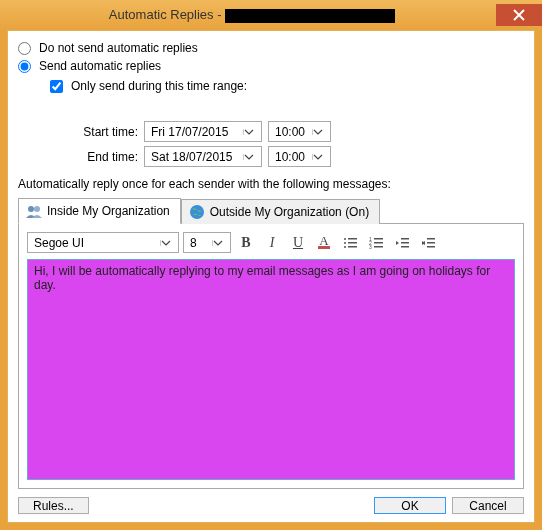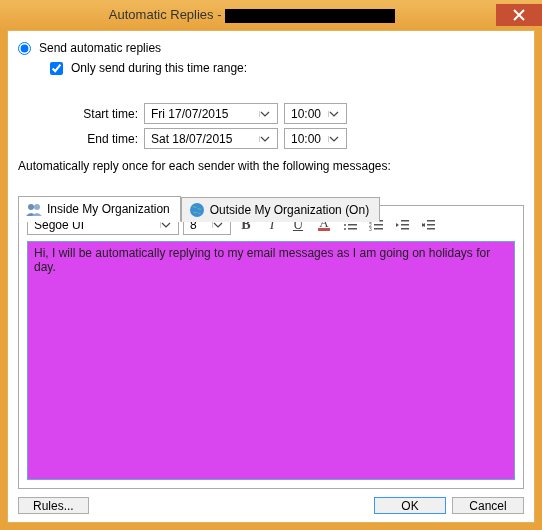--- a/index.html
+++ b/index.html
@@ -102,21 +102,21 @@
     padding: 0 2px 0 6px;
     font-size: 12px;
   }
   .combo .chev {
     margin-left: auto;
     width: 16px;
     text-align: center;
     color: #444;
     border-left: 1px solid #ccc;
   }
-  .date-combo { width: 134px; text-align: center; }
+  .date-combo { width: 118px; text-align: center; }
   .clock-combo { width: 63px; }
   .msg-label {
     margin-top: 10px;
     margin-bottom: 6px;
   }
   .tabs {
     display: flex;
     align-items: flex-end;
     position: relative;
     z-index: 2;
@@ -124,21 +124,21 @@
   .tab {
     border: 1px solid #aaa;
     border-bottom: none;
     background: #f0f0f0;
     padding: 3px 10px 3px 6px;
     display: flex;
     align-items: center;
     gap: 4px;
     font-size: 12px;
     position: relative;
-    top: 17px;
+    top: 1px;
     cursor: pointer;
     justify-content: center;
   }
   .tab.active {
     background: #fff;
     border-bottom: 1px solid #fff;
     z-index: 3;
   }
   .tab-icon {
     width: 18px;
@@ -220,20 +220,24 @@
       <span>
         <svg width="12" height="12" viewBox="0 0 12 12">
             <path d="M1 1 L11 11 M11 1 L1 11" stroke="#fff" stroke-width="2"></path>
           </svg>
       </span>
     </div>
   </div>
 
   <div class="client">
 
+    <label class="radio-row">
+      <input type="radio" name="ar" style="">
+      <span>Do not send automatic replies</span>
+    </label>
     <label class="radio-row">
       <input type="radio" name="ar" checked="" style="">
       <span>Send automatic replies</span>
     </label>
 
     <div class="time-range">
       <label class="check-row">
         <input type="checkbox" checked="" style="">
         <span>Only send during this time range:</span>
       </label>

